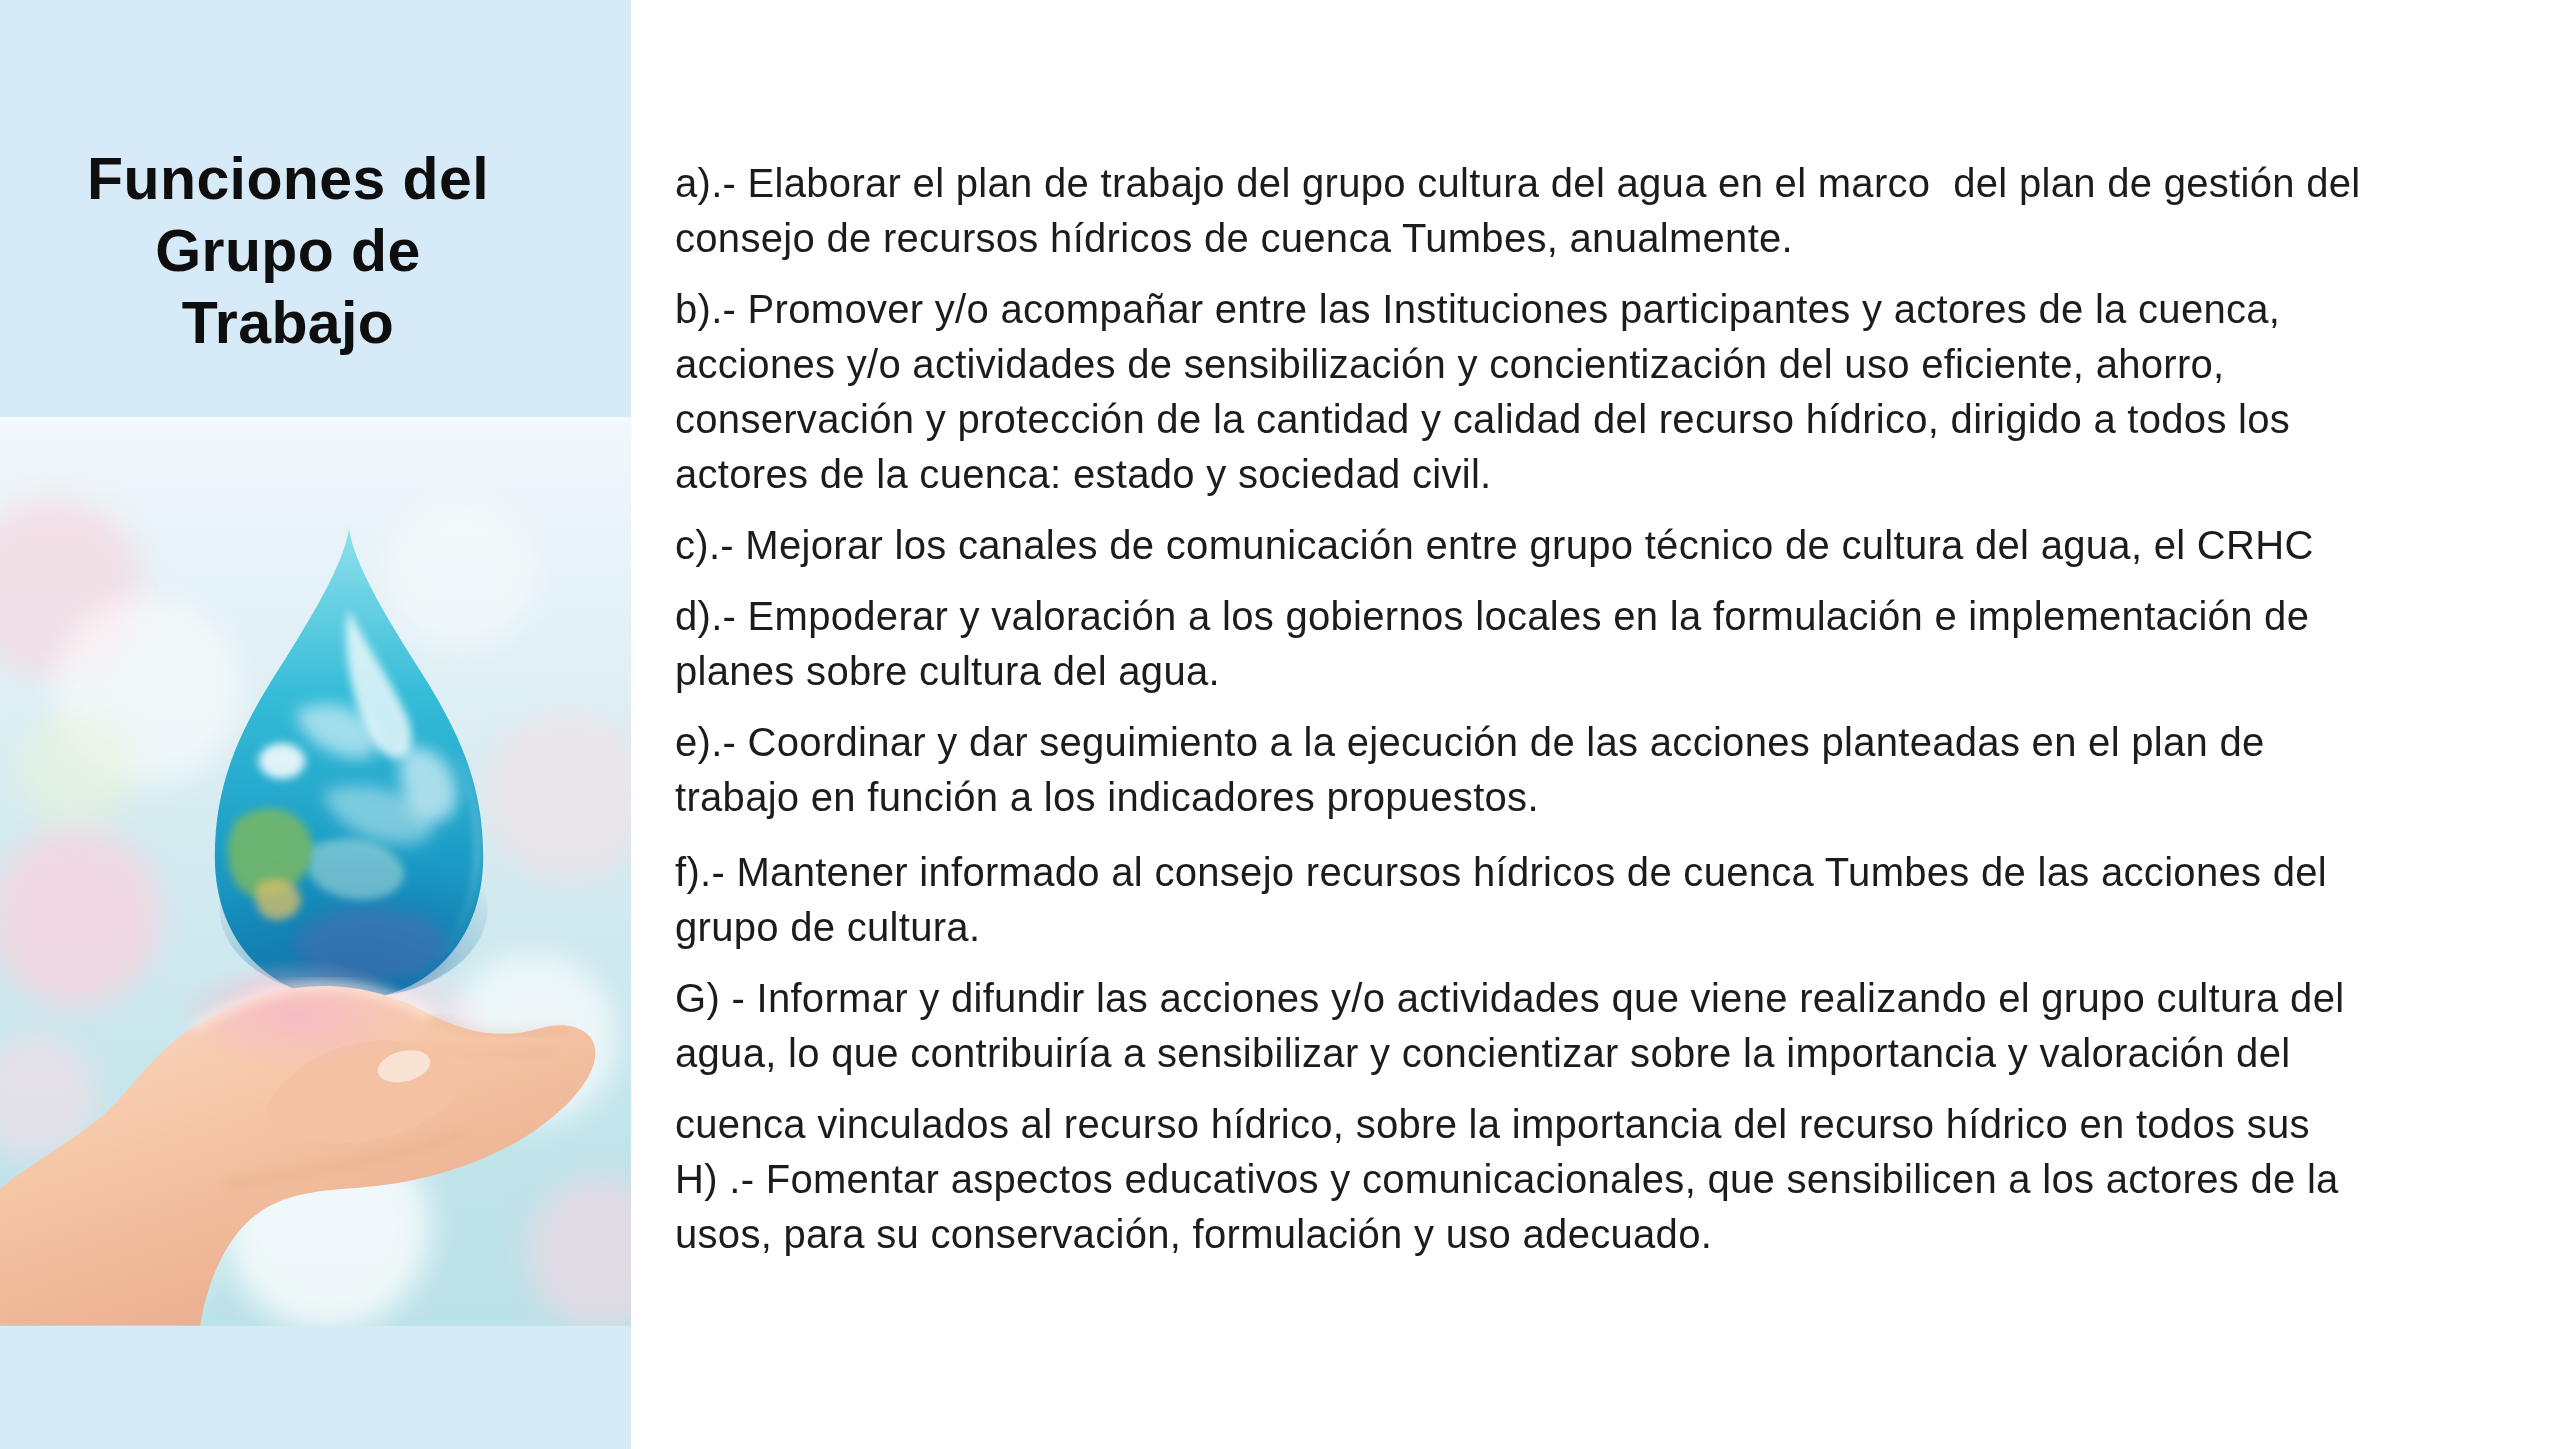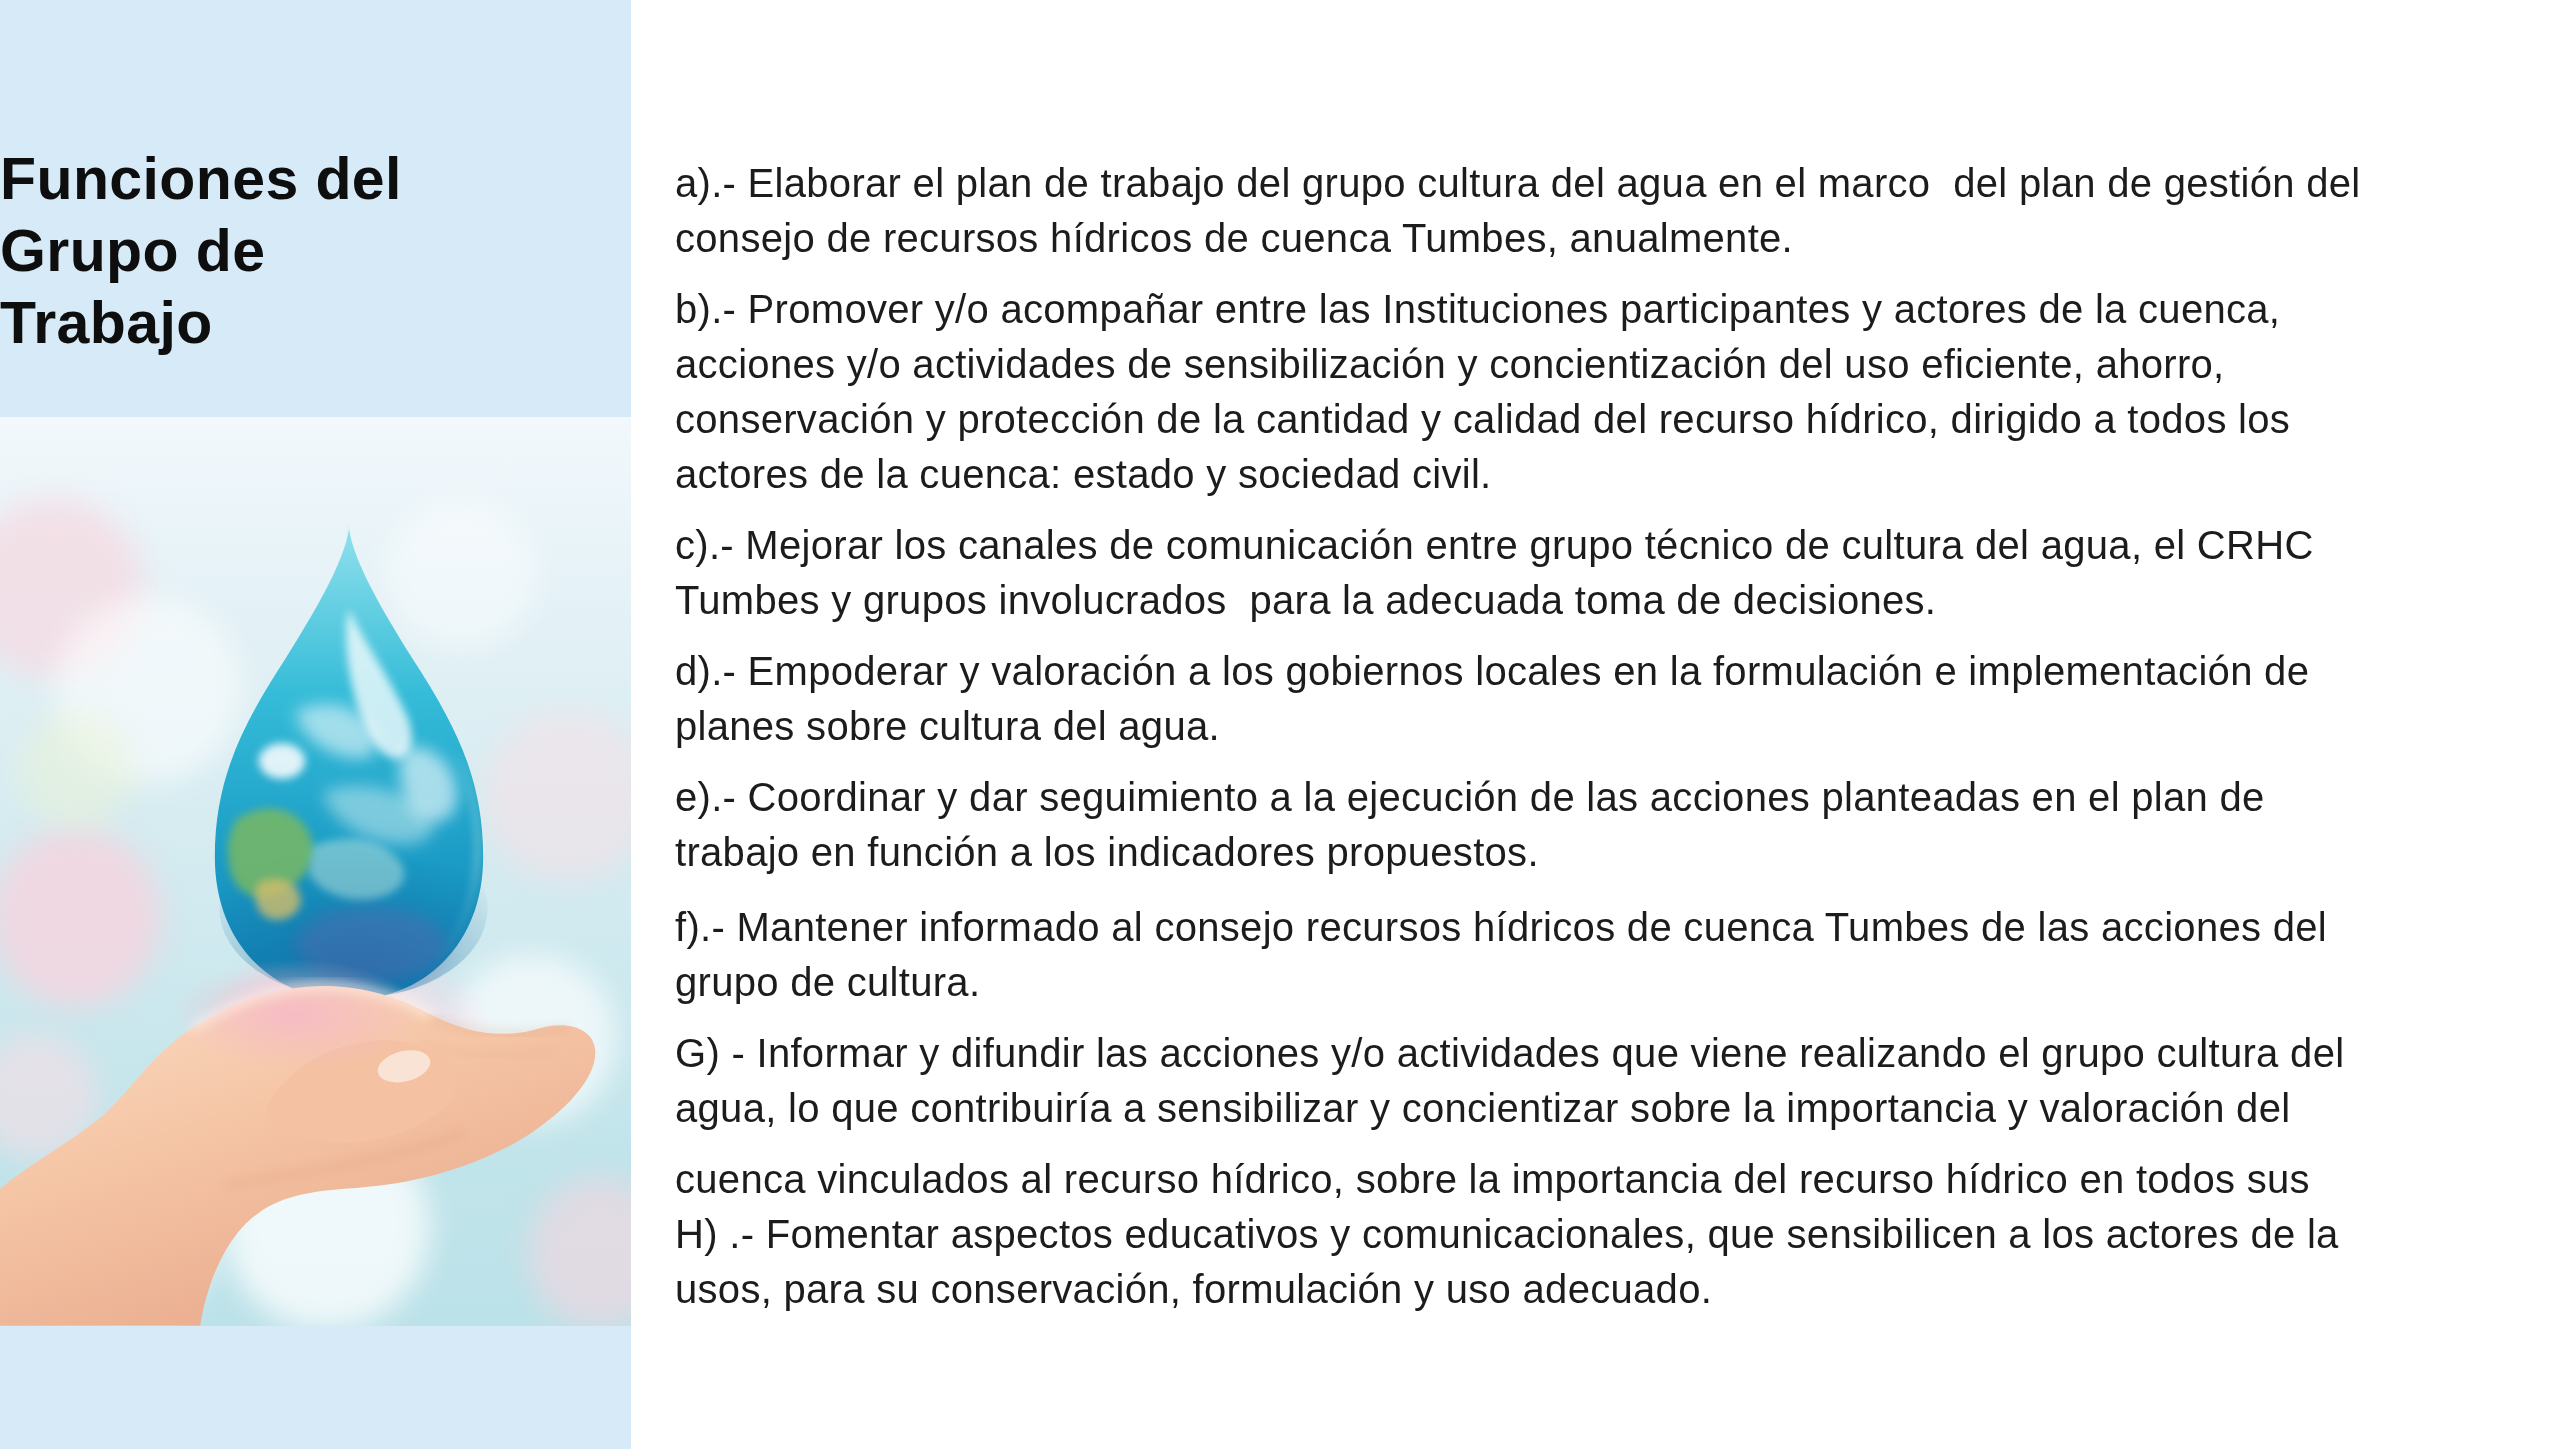--- a/index.html
+++ b/index.html
@@ -23,26 +23,27 @@
     background:var(--panel-blue,#d7eaf8);
   }
   .sidebar-bottom {
     position:absolute; left:0; top:1326px;
     width:631px; height:123px;
     background:var(--panel-blue,#d7eaf8);
   }
   .page-title {
     position:absolute; left:0; top:143px;
     width:566px;
-    text-align:left;
+    text-align:center;
     font-weight:700;
     font-size:59px;
     line-height:72px;
     letter-spacing:0.4px;
     color:var(--title-color,#0e0e0e);
+    padding-left:10px;
   }
 
   
   .photo {
     position:absolute; left:0; top:417px;
     width:631px; height:909px;
     overflow:hidden;
     background:linear-gradient(180deg,
       #f2f8fc 0%, #e3f1f6 22%, #d6ecf1 45%,
       #cbe8ee 65%, #c0e4ea 82%, #bce2e9 100%);
@@ -207,21 +208,20 @@
       <div class="line">consejo de recursos hídricos de cuenca Tumbes, anualmente.</div>
     </div>
     <div class="paragraph">
       <div class="line">b).- Promover y/o acompañar entre las Instituciones participantes y actores de la cuenca,</div>
       <div class="line">acciones y/o actividades de sensibilización y concientización del uso eficiente, ahorro,</div>
       <div class="line">conservación y protección de la cantidad y calidad del recurso hídrico, dirigido a todos los</div>
       <div class="line">actores de la cuenca: estado y sociedad civil.</div>
     </div>
     <div class="paragraph">
       <div class="line">c).- Mejorar los canales de comunicación entre grupo técnico de cultura del agua, el CRHC</div>
-      <div class="line">Tumbes y grupos involucrados  para la adecuada toma de decisiones.</div>
     </div>
     <div class="paragraph">
       <div class="line">d).- Empoderar y valoración a los gobiernos locales en la formulación e implementación de</div>
       <div class="line">planes sobre cultura del agua.</div>
     </div>
     <div class="paragraph">
       <div class="line">e).- Coordinar y dar seguimiento a la ejecución de las acciones planteadas en el plan de</div>
       <div class="line">trabajo en función a los indicadores propuestos.</div>
     </div>
     <div class="paragraph gap-before">

